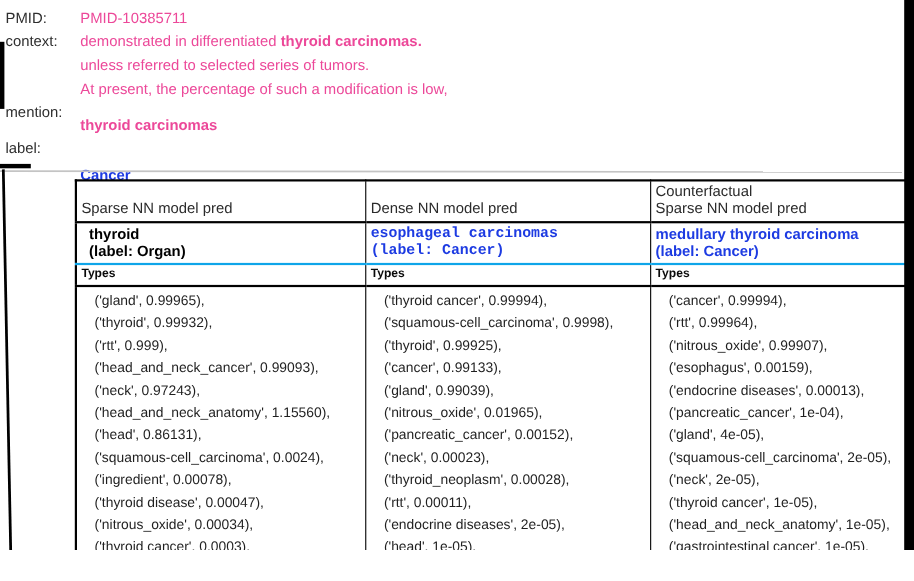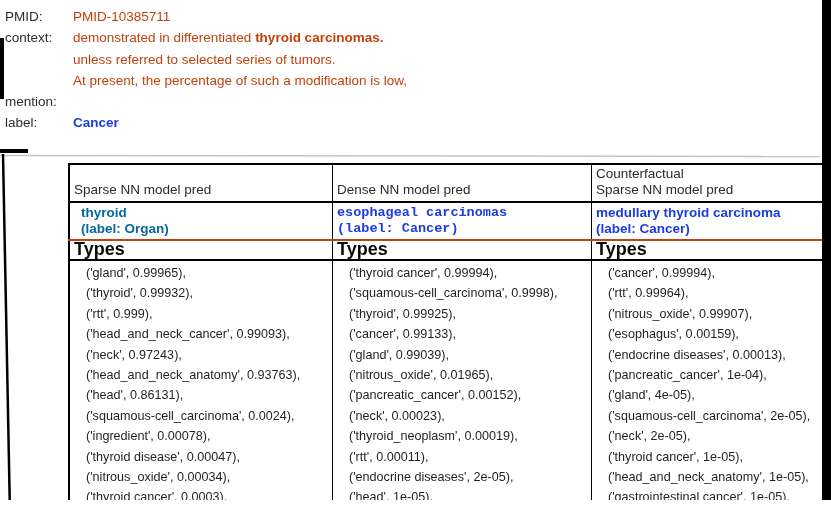--- a/index.html
+++ b/index.html
@@ -6,35 +6,35 @@
   .canvas {
     position:relative; width:831px; height:500px; overflow:hidden;
     background:#ffffff; font-family:"Liberation Sans","DejaVu Sans",sans-serif;
     color:#222222;
   }
 
   
   .header { position:absolute; left:5px; top:6px; font-size:13.5px; line-height:21.3px; }
   .hrow { display:flex; align-items:flex-start; }
   .hkey { width:68px; flex:0 0 68px; color:#2e2e2e; }
-  .hval { color:#c2410c; }
+  .hval { color:#ec4899; }
   .b { font-weight:bold;margin-top:12px; }
-  .label-val { font-weight:bold; }
+  .label-val { font-weight:bold;margin-top:25px; }
 
   
   .quote-bar { position:absolute; left:0; top:38px; width:3.5px; height:61px; background:#000; }
 
   
   .tbl-wrap { position:absolute; left:68px; top:163px; width:752px; }
   table.pred { border-collapse:collapse; table-layout:fixed; width:752px; }
   table.pred td { border-left:1px solid #000; border-right:1px solid #000; padding:0 4px; overflow:hidden; }
   table.pred { border:2px solid #000; }
   tr.model-row td { height:33px; vertical-align:bottom; font-size:13.5px; color:#2b2b2b; padding-bottom:3px; line-height:16px; }
   tr.pred-row td { border-top:2px solid #000; padding:2px 4px 3px 4px; font-weight:bold; font-size:13.5px; line-height:15.5px; }
-  tr.types-row td { border-top:2px solid #c2410c; font-weight:bold; font-size:18px; color:#0a0a0a; padding:1px 4px 2px 4px; line-height:15px; }
+  tr.types-row td { border-top:2px solid #0ea5e9; font-weight:bold; font-size:11px; color:#0a0a0a; padding:1px 4px 2px 4px; line-height:15px; }
   tr.list-row td { border-top:2px solid #000; vertical-align:top; padding:2px 4px 0 16px; }
   .type-list { font-size:12.6px; line-height:20.4px; color:#1f1f1f; white-space:nowrap; }
   .col-w1 { width:254px; } .col-w2 { width:250px; } .col-w3 { width:248px; }
 
   
   .frame { position:absolute; left:0; top:0; width:831px; height:528px; pointer-events:none; }
 </style>
 </head>
 <body>
 
@@ -48,20 +48,21 @@
     <div class="hrow">
       <span class="hkey">context:</span>
       <span class="hval">
         <div><span>demonstrated in differentiated </span><span class="b">thyroid carcinomas.</span></div>
         <div>unless referred to selected series of tumors.</div>
         <div>At present, the percentage of such a modification is low,</div>
       </span>
     </div>
     <div class="hrow">
       <span class="hkey">mention:</span>
+      <span class="hval b">thyroid carcinomas</span>
     </div>
     <div class="hrow">
       <span class="hkey">label:</span>
       <span class="hval label-val" id="label-value" style="color: rgb(29, 59, 226);">Cancer</span>
     </div>
   </div>
 
   <div class="quote-bar"></div>
 
   <div class="tbl-wrap">
@@ -73,21 +74,21 @@
         </td>
         <td class="col-w2">
           <div>Dense NN model pred</div>
         </td>
         <td class="col-w3">
           <div>Counterfactual</div>
           <div>Sparse NN model pred</div>
         </td>
       </tr>
       <tr class="pred-row">
-        <td style="color: #0369a1; padding-left: 11px;">
+        <td style="color: #000000; padding-left: 11px;">
           <div class="pred-name">thyroid</div>
           <div class="pred-label">(label: Organ)</div>
         </td>
         <td style="color: rgb(29, 59, 226); font-family: Liberation Mono, monospace;">
           <div class="pred-name">esophageal carcinomas</div>
           <div class="pred-label">(label: Cancer)</div>
         </td>
         <td style="color: rgb(29, 59, 226);">
           <div class="pred-name">medullary thyroid carcinoma</div>
           <div class="pred-label">(label: Cancer)</div>
@@ -99,41 +100,41 @@
         <td>Types</td>
       </tr>
       <tr class="list-row">
         <td>
           <div class="type-list">
                 <div class="type-line">('gland', 0.99965),</div>
                 <div class="type-line">('thyroid', 0.99932),</div>
                 <div class="type-line">('rtt', 0.999),</div>
                 <div class="type-line">('head_and_neck_cancer', 0.99093),</div>
                 <div class="type-line">('neck', 0.97243),</div>
-                <div class="type-line">('head_and_neck_anatomy', 0.93763),</div>
+                <div class="type-line">('head_and_neck_anatomy', 1.15560),</div>
                 <div class="type-line">('head', 0.86131),</div>
                 <div class="type-line">('squamous-cell_carcinoma', 0.0024),</div>
                 <div class="type-line">('ingredient', 0.00078),</div>
                 <div class="type-line">('thyroid disease', 0.00047),</div>
                 <div class="type-line">('nitrous_oxide', 0.00034),</div>
                 <div class="type-line">('thyroid cancer', 0.0003),</div>
                 <div class="type-line">('endocrine diseases', 0.00019),</div>
               </div>
         </td>
         <td>
           <div class="type-list">
                 <div class="type-line">('thyroid cancer', 0.99994),</div>
                 <div class="type-line">('squamous-cell_carcinoma', 0.9998),</div>
                 <div class="type-line">('thyroid', 0.99925),</div>
                 <div class="type-line">('cancer', 0.99133),</div>
                 <div class="type-line">('gland', 0.99039),</div>
                 <div class="type-line">('nitrous_oxide', 0.01965),</div>
                 <div class="type-line">('pancreatic_cancer', 0.00152),</div>
                 <div class="type-line">('neck', 0.00023),</div>
-                <div class="type-line">('thyroid_neoplasm', 0.00019),</div>
+                <div class="type-line">('thyroid_neoplasm', 0.00028),</div>
                 <div class="type-line">('rtt', 0.00011),</div>
                 <div class="type-line">('endocrine diseases', 2e-05),</div>
                 <div class="type-line">('head', 1e-05),</div>
                 <div class="type-line">('malignancy', 1e-05),</div>
               </div>
         </td>
         <td>
           <div class="type-list">
                 <div class="type-line">('cancer', 0.99994),</div>
                 <div class="type-line">('rtt', 0.99964),</div>

